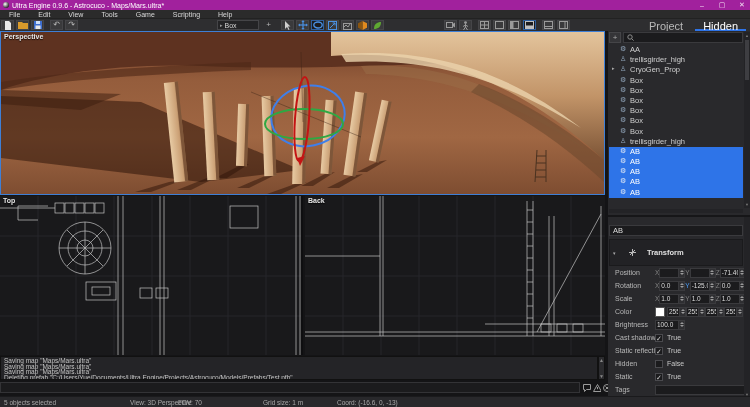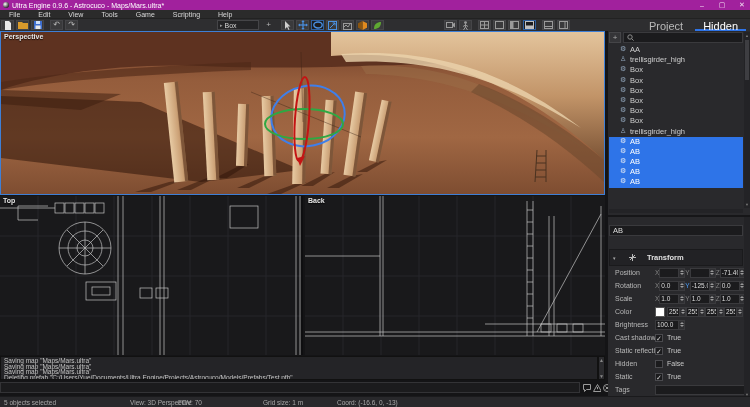--- a/index.html
+++ b/index.html
@@ -72,21 +72,21 @@
   .tree-row.sel .tl { color:#FFF; }
   .tree-hscroll { position:absolute; top:178px; left:1px; width:134px; height:4px; background:#232326; }
   .panel-vscroll { position:absolute; right:0; top:1px; width:6px; height:176px; background:#232326; }
   .panel-vscroll .thumb { position:absolute; top:8px; left:1px; width:4px; height:40px; background:#3E3E42; }
   .sb-tri { position:absolute; left:0; width:6px; font-size:4px; color:#777; text-align:center; }
 
   
   .props { position:absolute; top:184px; left:0; width:142px; height:181px; background:#29292C; border-top:2px solid #161618; overflow:hidden; }
   .props-inner { position:absolute; left:1px; top:2px; width:134px; }
   .name-input { width:100%; height:11px; background:#1B1B1D; border:1px solid #3A3A3D; color:#DDD; font-size:7.5px; padding:0 3px; }
-  .section-h { height:17px; background:#222225; border:1px solid #1A1A1C; display:flex; align-items:center; gap:11px; padding:0 3px; margin-top:12px; }
+  .section-h { height:27px; background:#222225; border:1px solid #1A1A1C; display:flex; align-items:center; gap:11px; padding:0 3px; margin-top:2px; }
   .section-h .arrow { font-size:5px; color:#AAA; width:5px; }
   .section-h .s-icon { font-size:7px; color:#B8B8B8; }
   .section-h .s-label { font-size:7.5px; font-weight:bold; color:#E0E0E0; }
   .prow { display:flex; align-items:center; height:13px; padding-left:6px; }
   .plabel { width:40px; font-size:7px; color:#B8B8B8; flex:0 0 40px; white-space:nowrap; }
   .axis { font-size:6.5px; color:#808080; width:6px; text-align:center; }
   .axis.hl { color:#4A9DF8; }
   .num-field { display:flex; align-items:center; }
   .num-input { width:20px; height:10px; background:#1B1B1D; border:1px solid #3A3A3D; color:#DDD; font-size:6.5px; padding:0 1px; }
   .num-input.w { width:24px; }
@@ -521,20 +521,25 @@
             <span class="tw"></span>
             <span class="ti">⚙</span>
             <span class="tl">AA</span>
           </div>
           <div class="tree-row">
             <span class="tw"></span>
             <span class="ti">♙</span>
             <span class="tl">trellisgirder_high</span>
           </div>
           <div class="tree-row">
+            <span class="tw">▸</span>
+            <span class="ti">♙</span>
+            <span class="tl">CryoGen_Prop</span>
+          </div>
+          <div class="tree-row">
             <span class="tw"></span>
             <span class="ti">⚙</span>
             <span class="tl">Box</span>
           </div>
           <div class="tree-row">
             <span class="tw"></span>
             <span class="ti">⚙</span>
             <span class="tl">Box</span>
           </div>
           <div class="tree-row">

